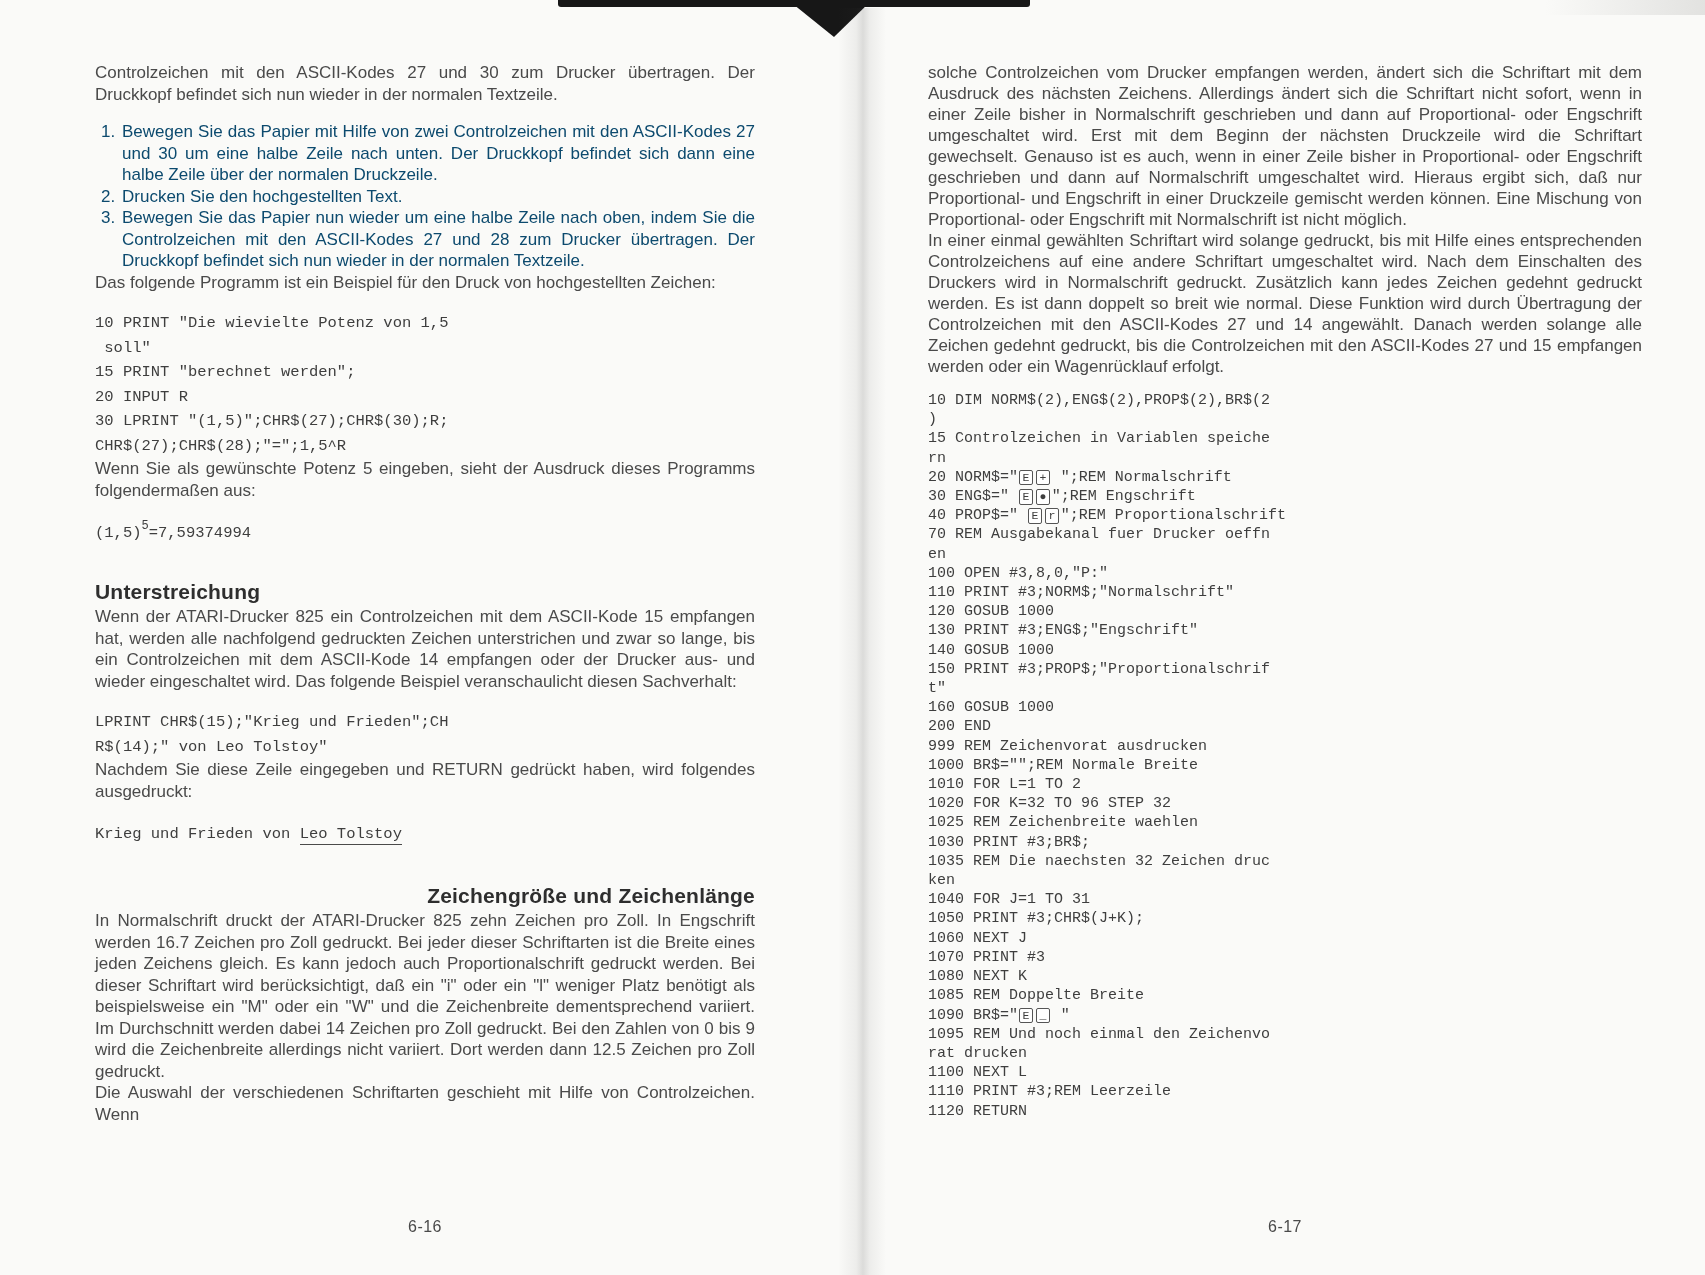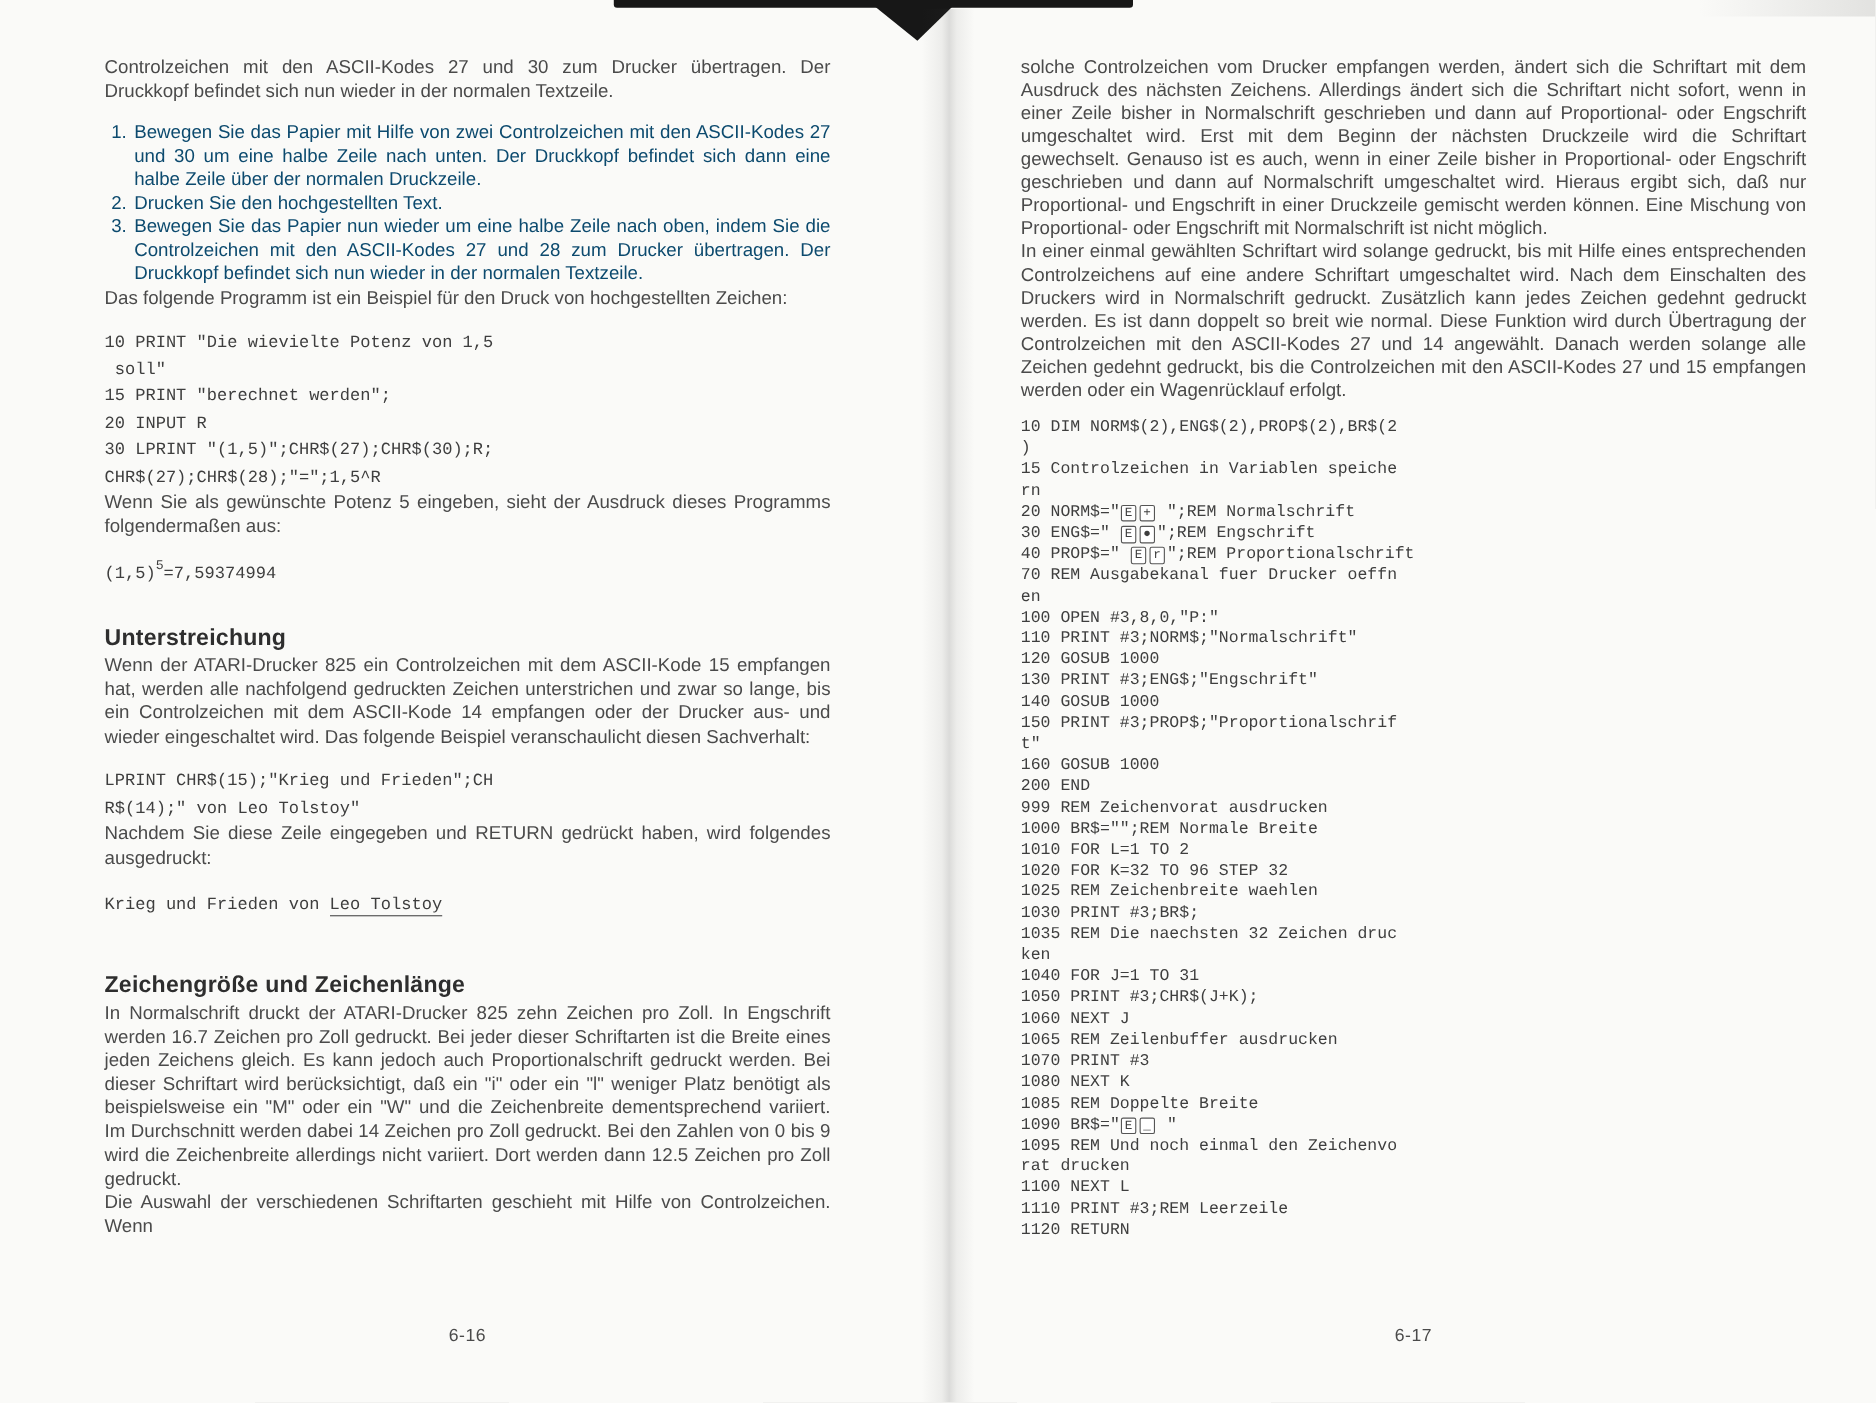--- a/index.html
+++ b/index.html
@@ -29,21 +29,21 @@
   }
   .gutter-shadow{
     position:absolute;left:838px;top:8px;bottom:0;width:48px;
     background:linear-gradient(to right,
       rgba(60,60,60,0) 0%,
       rgba(60,60,60,0.07) 38%,
       rgba(60,60,60,0.16) 52%,
       rgba(60,60,60,0.07) 66%,
       rgba(60,60,60,0) 100%);
   }
-  .page{position:absolute;top:4px;height:979px;box-sizing:border-box;padding-top:46px;}
+  .page{position:absolute;top:16px;height:979px;box-sizing:border-box;padding-top:46px;}
   .page-left{left:95px;width:660px;}
   .page-right{left:928px;width:714px;}
 
   p.body{
     margin:0;font-size:17px;line-height:21.5px;
     text-align:justify;color:#4a4a4a;
   }
   .page-right p.body{line-height:21px;}
   .indented{margin-left:20px;}
   .mt16{margin-top:16px;} .mt20{margin-top:20px;}
@@ -130,21 +130,21 @@
 
     <div class="code code-block-left">
         <div class="code-line">LPRINT CHR$(15);"Krieg und Frieden";CH</div>
         <div class="code-line">R$(14);" von Leo Tolstoy"</div>
       </div>
 
     <p class="body mt16">Nachdem Sie diese Zeile eingegeben und RETURN gedrückt haben, wird folgendes ausgedruckt:</p>
 
     <div class="code code-inline-line mt20"><span>Krieg und Frieden von </span><span class="underlined-words">Leo Tolstoy</span></div>
 
-    <h2 class="section-heading" style="margin-top:50px;">Zeichengröße und Zeichenlänge</h2>
+    <h2 class="section-heading" style="margin-top:38px;text-align:right;">Zeichengröße und Zeichenlänge</h2>
 
     <p class="body mt16">In Normalschrift druckt der ATARI-Drucker 825 zehn Zeichen pro Zoll. In Engschrift werden 16.7 Zeichen pro Zoll gedruckt. Bei jeder dieser Schriftarten ist die Breite eines jeden Zeichens gleich. Es kann jedoch auch Proportionalschrift gedruckt werden. Bei dieser Schriftart wird berücksichtigt, daß ein "i" oder ein "l" weniger Platz benötigt als beispielsweise ein "M" oder ein "W" und die Zeichenbreite dementsprechend variiert. Im Durchschnitt werden dabei 14 Zeichen pro Zoll gedruckt. Bei den Zahlen von 0 bis 9 wird die Zeichenbreite allerdings nicht variiert. Dort werden dann 12.5 Zeichen pro Zoll gedruckt.</p>
     <p class="body">Die Auswahl der verschiedenen Schriftarten geschieht mit Hilfe von Controlzeichen. Wenn</p>
 
     <div class="page-num">6-16</div>
   </div>
 
   <div class="page page-right">
     <p class="body">solche Controlzeichen vom Drucker empfangen werden, ändert sich die Schriftart mit dem Ausdruck des nächsten Zeichens. Allerdings ändert sich die Schriftart nicht sofort, wenn in einer Zeile bisher in Normalschrift geschrieben und dann auf Proportional- oder Engschrift umgeschaltet wird. Erst mit dem Beginn der nächsten Druckzeile wird die Schriftart gewechselt. Genauso ist es auch, wenn in einer Zeile bisher in Proportional- oder Engschrift geschrieben und dann auf Normalschrift umgeschaltet wird. Hieraus ergibt sich, daß nur Proportional- und Engschrift in einer Druckzeile gemischt werden können. Eine Mischung von Proportional- oder Engschrift mit Normalschrift ist nicht möglich.</p>
     <p class="body">In einer einmal gewählten Schriftart wird solange gedruckt, bis mit Hilfe eines entsprechenden Controlzeichens auf eine andere Schriftart umgeschaltet wird. Nach dem Einschalten des Druckers wird in Normalschrift gedruckt. Zusätzlich kann jedes Zeichen gedehnt gedruckt werden. Es ist dann doppelt so breit wie normal. Diese Funktion wird durch Übertragung der Controlzeichen mit den ASCII-Kodes 27 und 14 angewählt. Danach werden solange alle Zeichen gedehnt gedruckt, bis die Controlzeichen mit den ASCII-Kodes 27 und 15 empfangen werden oder ein Wagenrücklauf erfolgt.</p>
@@ -172,21 +172,20 @@
         <div class="code-line">1000 BR$="";REM Normale Breite</div>
         <div class="code-line">1010 FOR L=1 TO 2</div>
         <div class="code-line">1020 FOR K=32 TO 96 STEP 32</div>
         <div class="code-line">1025 REM Zeichenbreite waehlen</div>
         <div class="code-line">1030 PRINT #3;BR$;</div>
         <div class="code-line">1035 REM Die naechsten 32 Zeichen druc</div>
         <div class="code-line">ken</div>
         <div class="code-line">1040 FOR J=1 TO 31</div>
         <div class="code-line">1050 PRINT #3;CHR$(J+K);</div>
         <div class="code-line">1060 NEXT J</div>
-        <div class="code-line">1065 REM Zeilenbuffer ausdrucken</div>
         <div class="code-line">1070 PRINT #3</div>
         <div class="code-line">1080 NEXT K</div>
         <div class="code-line">1085 REM Doppelte Breite</div>
         <div class="code-line">1090 BR$="<span class="key">E</span><span class="key">_</span> "</div>
         <div class="code-line">1095 REM Und noch einmal den Zeichenvo</div>
         <div class="code-line">rat drucken</div>
         <div class="code-line">1100 NEXT L</div>
         <div class="code-line">1110 PRINT #3;REM Leerzeile</div>
         <div class="code-line">1120 RETURN</div>
       </div>

